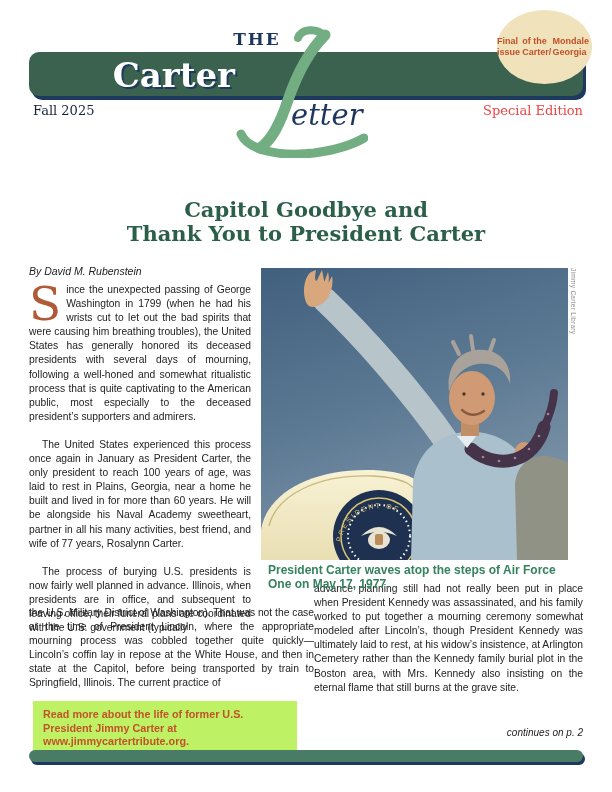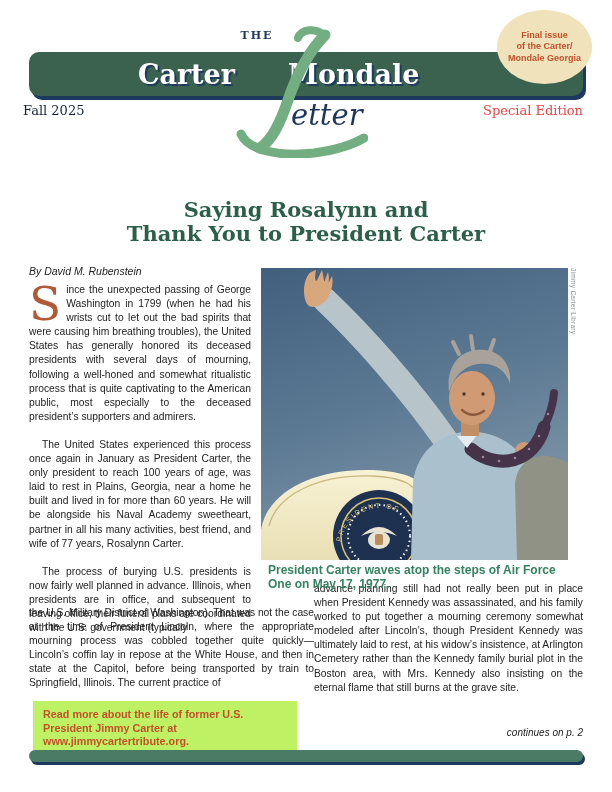--- a/index.html
+++ b/index.html
@@ -3,36 +3,36 @@
 <meta charset="utf-8">
 <title>The Carter/Mondale Letter</title>
 <style>
   html,body{margin:0;padding:0;background:#888;}
   .page{position:relative;width:612px;height:792px;background:#ffffff;margin:0 auto;overflow:hidden;
         font-family:"Liberation Sans",sans-serif;}
   
   .banner{position:absolute;left:29px;top:52px;width:554px;height:44px;background:#3a624f;
           border-radius:10px;box-shadow:3px 4px 0 #1d3a5e;}
   .banner-word{position:absolute;top:52px;height:44px;line-height:46px;color:#ffffff;
-          font-family:"DejaVu Serif","Liberation Serif",serif;font-weight:bold;font-size:27px;
+          font-family:"DejaVu Serif","Liberation Serif",serif;font-weight:bold;font-size:34px;
           text-shadow:2px 2px 0 #1d3a5e;}
   .word-carter{left:29px;width:206px;text-align:right;}
   .word-mondale{left:288px;width:220px;text-align:left;}
   .the{position:absolute;left:214px;top:29px;width:86px;text-align:center;
-       font-family:"DejaVu Serif","Liberation Serif",serif;font-weight:bold;font-size:11px;
+       font-family:"DejaVu Serif","Liberation Serif",serif;font-weight:bold;font-size:17px;
        letter-spacing:2px;color:#1e355e;}
   .script-l{position:absolute;left:228px;top:26px;width:140px;height:132px;}
   .etter{position:absolute;left:291px;top:98px;font-family:"DejaVu Serif","Liberation Serif",serif;
          font-style:italic;font-size:29px;color:#1e355e;}
-  .issue-date{position:absolute;left:23px;top:103px;font-family:"DejaVu Serif","Liberation Serif",serif;
+  .issue-date{position:absolute;left:33px;top:103px;font-family:"DejaVu Serif","Liberation Serif",serif;
          font-size:13px;color:#16233a;}
   .edition{position:absolute;right:29px;top:103px;font-family:"DejaVu Serif","Liberation Serif",serif;
          font-size:13px;color:#ef4444;}
   .badge{position:absolute;left:497px;top:10px;width:95px;height:74px;background:#f0e2bb;
-         border-radius:50%;display:flex;flex-direction:column;justify-content:center;align-items:center;}
+         border-radius:50%;display:flex;flex-direction:row;justify-content:center;align-items:center;}
   .badge span{display:block;font-size:9px;font-weight:bold;color:#c2512a;line-height:11.5px;}
   
   .headline{position:absolute;left:46px;top:198px;width:520px;text-align:center;
          font-family:"DejaVu Serif","Liberation Serif",serif;font-weight:bold;font-size:21px;
          line-height:24px;color:#2c5f49;}
   .byline{position:absolute;left:29px;top:265px;font-style:italic;font-size:10.5px;color:#1b1b1b;}
   
   .bodytext{position:absolute;font-size:10.3px;line-height:14.1px;color:#222222;text-align:justify;}
   .col-a{left:29px;top:283px;width:222px;}
   .col-b{left:29px;top:606px;width:285px;}
@@ -55,40 +55,39 @@
          border-radius:7px;box-shadow:2px 3px 0 #1d3a5e;}
 </style>
 </head>
 <body>
 
 <div class="page">
 
   <div class="banner"></div>
   <div class="the">THE</div>
   <div class="banner-word word-carter">Carter</div>
-  <div class="banner-word word-mondale">Mondale</div>
 
   <svg class="script-l" viewBox="0 0 140 132">
     <path d="M97,10 C88,1 73,3 70,12" fill="none" stroke="#73ae82" stroke-width="8" stroke-linecap="round"></path>
     <path d="M97,9 C80,26 69,48 60,74 C52,98 44,114 32,122" fill="none" stroke="#73ae82" stroke-width="11" stroke-linecap="round"></path>
     <path d="M13,108 C20,124 50,131 86,127 C108,124 124,119 136,112" fill="none" stroke="#73ae82" stroke-width="9" stroke-linecap="round"></path>
   </svg>
   <div class="etter">etter</div>
 
   <div class="issue-date">Fall 2025</div>
   <div class="edition">Special Edition</div>
 
   <div class="badge">
     <span>Final issue</span>
     <span>of the Carter/</span>
     <span>Mondale Georgia</span>
   </div>
 
   <div class="headline">
-    <div>Saying Rosalynn and</div>
+    <div>Capitol Goodbye and</div>
     <div>Thank You to President Carter</div>
   </div>
   <div class="byline">By David M. Rubenstein</div>
 
   <div class="bodytext col-a">
     <p><span class="dropcap">S</span><span>ince the unexpected passing of George Washington in 1799 (when he had his wrists cut to let out the bad spirits that were causing him breathing troubles), the United States has generally honored its deceased presidents with several days of mourning, following a well-honed and somewhat ritualistic process that is quite captivating to the American public, most especially to the deceased president’s supporters and admirers.</span></p>
     <p class="indent">The United States experienced this process once again in January as President Carter, the only president to reach 100 years of age, was laid to rest in Plains, Georgia, near a home he built and lived in for more than 60 years. He will be alongside his Naval Academy sweetheart, partner in all his many activities, best friend, and wife of 77 years, Rosalynn Carter.</p>
     <p class="indent">The process of burying U.S. presidents is now fairly well planned in advance. Illinois, when presidents are in office, and subsequent to leaving office, their funeral plans are coordinated with the U.S. government (typically</p>
   </div>
 

